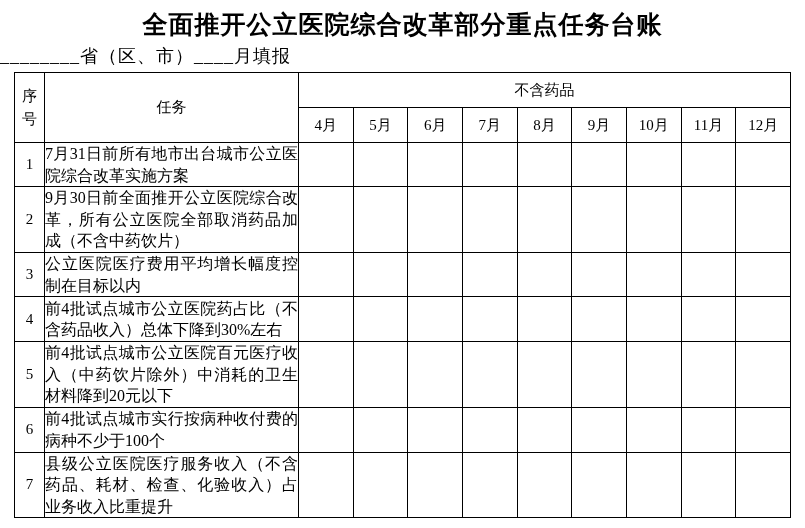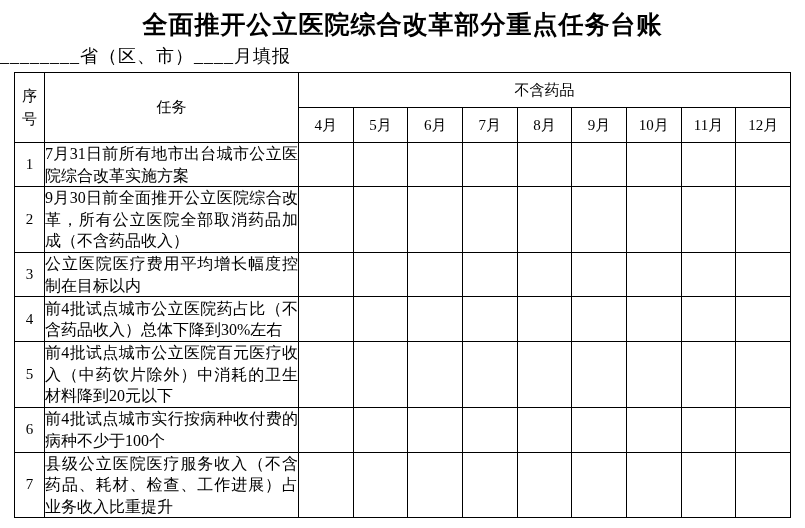--- a/index.html
+++ b/index.html
@@ -134,21 +134,21 @@
           <td class="blank"></td>
           <td class="blank"></td>
           <td class="blank"></td>
           <td class="blank"></td>
           <td class="blank"></td>
           <td class="blank"></td>
           <td class="blank"></td>
       </tr>
       <tr class="r2">
         <td class="num">2</td>
-        <td class="task">9月30日前全面推开公立医院综合改革，所有公立医院全部取消药品加成（不含药品收入）</td>
+        <td class="task">9月30日前全面推开公立医院综合改革，所有公立医院全部取消药品加成（不含中药饮片）</td>
         <td class="blank"></td>
           <td class="blank"></td>
           <td class="blank"></td>
           <td class="blank"></td>
           <td class="blank"></td>
           <td class="blank"></td>
           <td class="blank"></td>
           <td class="blank"></td>
           <td class="blank"></td>
       </tr>
@@ -199,21 +199,21 @@
           <td class="blank"></td>
           <td class="blank"></td>
           <td class="blank"></td>
           <td class="blank"></td>
           <td class="blank"></td>
           <td class="blank"></td>
           <td class="blank"></td>
       </tr>
       <tr class="r7">
         <td class="num">7</td>
-        <td class="task">县级公立医院医疗服务收入（不含药品、耗材、检查、工作进展）占业务收入比重提升</td>
+        <td class="task">县级公立医院医疗服务收入（不含药品、耗材、检查、化验收入）占业务收入比重提升</td>
         <td class="blank"></td>
           <td class="blank"></td>
           <td class="blank"></td>
           <td class="blank"></td>
           <td class="blank"></td>
           <td class="blank"></td>
           <td class="blank"></td>
           <td class="blank"></td>
           <td class="blank"></td>
       </tr>

